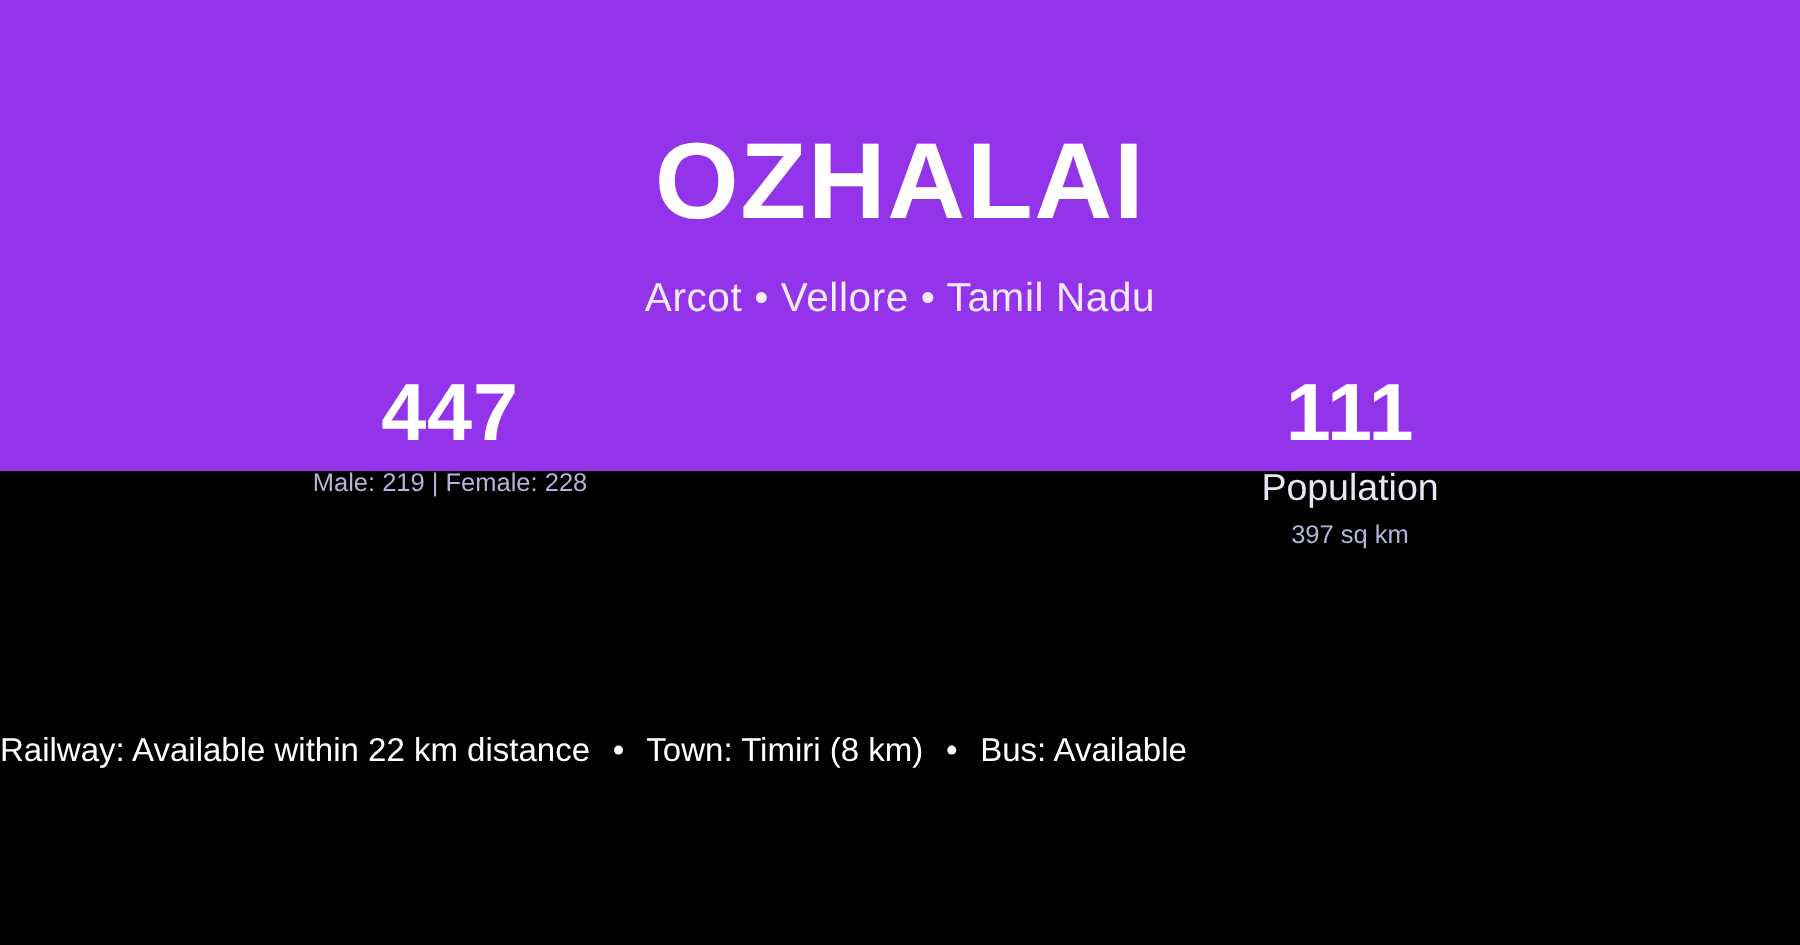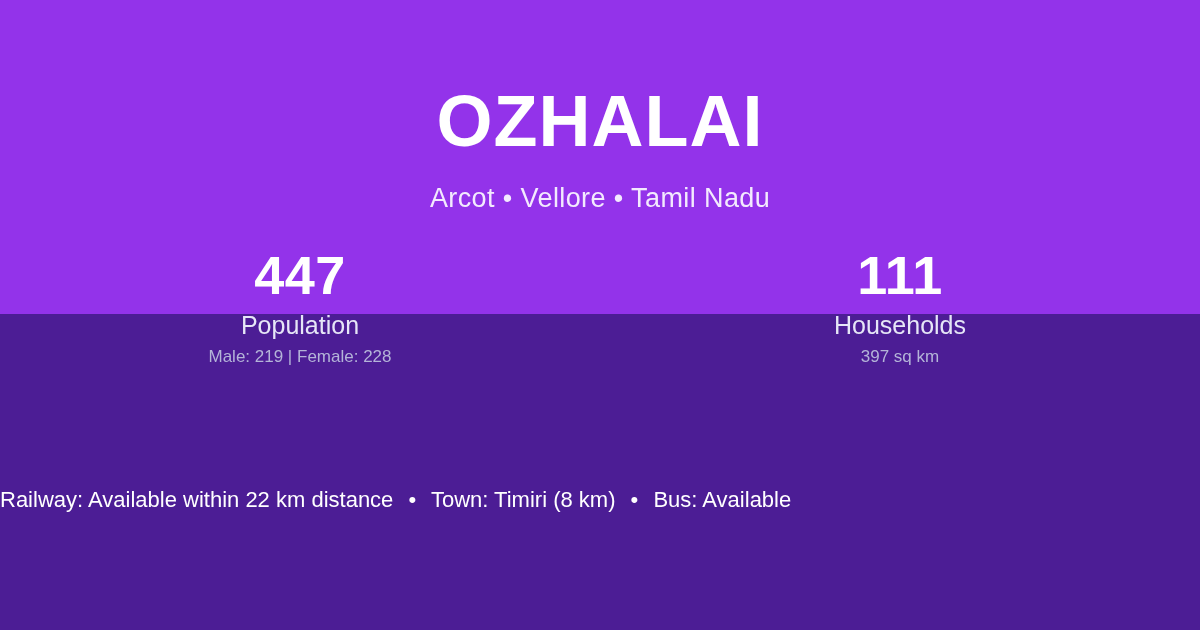--- a/index.html
+++ b/index.html
@@ -14,21 +14,21 @@
     font-family:"Liberation Sans", sans-serif;
     background:#1A0DBB;
     position:relative;
   }
 
   
   .card {
     position:relative;
     width:1200px;
     height:630px;
-    background:#4c1d95;
+    background:#000000;
   }
 
   
   .header-band {
     position:absolute;
     left:0; top:0;
     width:1200px;
     height:314px;
     background:#9333EA;
   }
@@ -145,27 +145,26 @@
   <div class="header-band"></div>
 
   <div class="village-title">OZHALAI</div>
 
   <div class="village-subtitle">Arcot • Vellore • Tamil Nadu</div>
 
   <div class="stats-row">
 
     <div class="stat-col">
       <div class="stat-value">447</div>
-      <div class="stat-label">Population</div>
       <div class="stat-sub">Male: 219 | Female: 228</div>
     </div>
 
     <div class="stat-col">
       <div class="stat-value">111</div>
-      <div class="stat-label">Households</div>
+      <div class="stat-label">Population</div>
       <div class="stat-sub">397 sq km</div>
     </div>
 
 
   </div>
 
   <div class="info-line">
     <span>Railway: Available within 22 km distance</span>
     <span class="info-sep">•</span>
     <span>Town: Timiri (8 km)</span>

